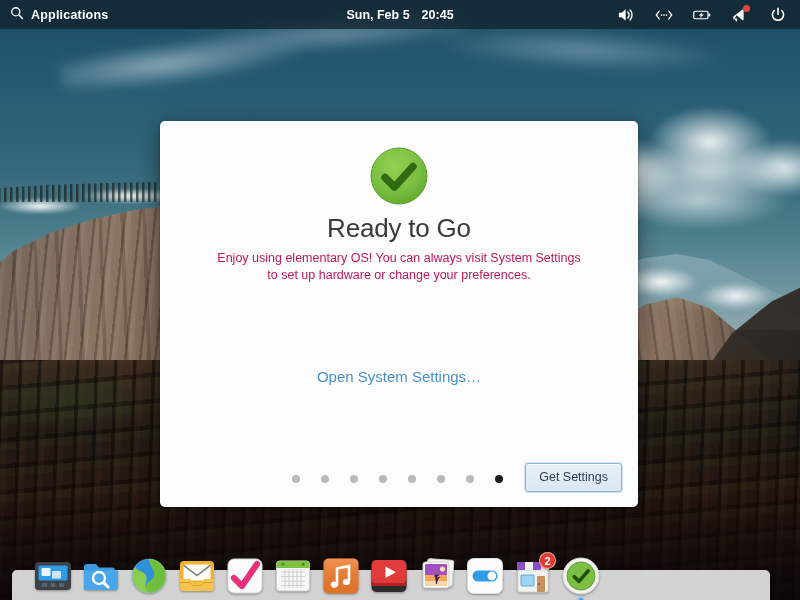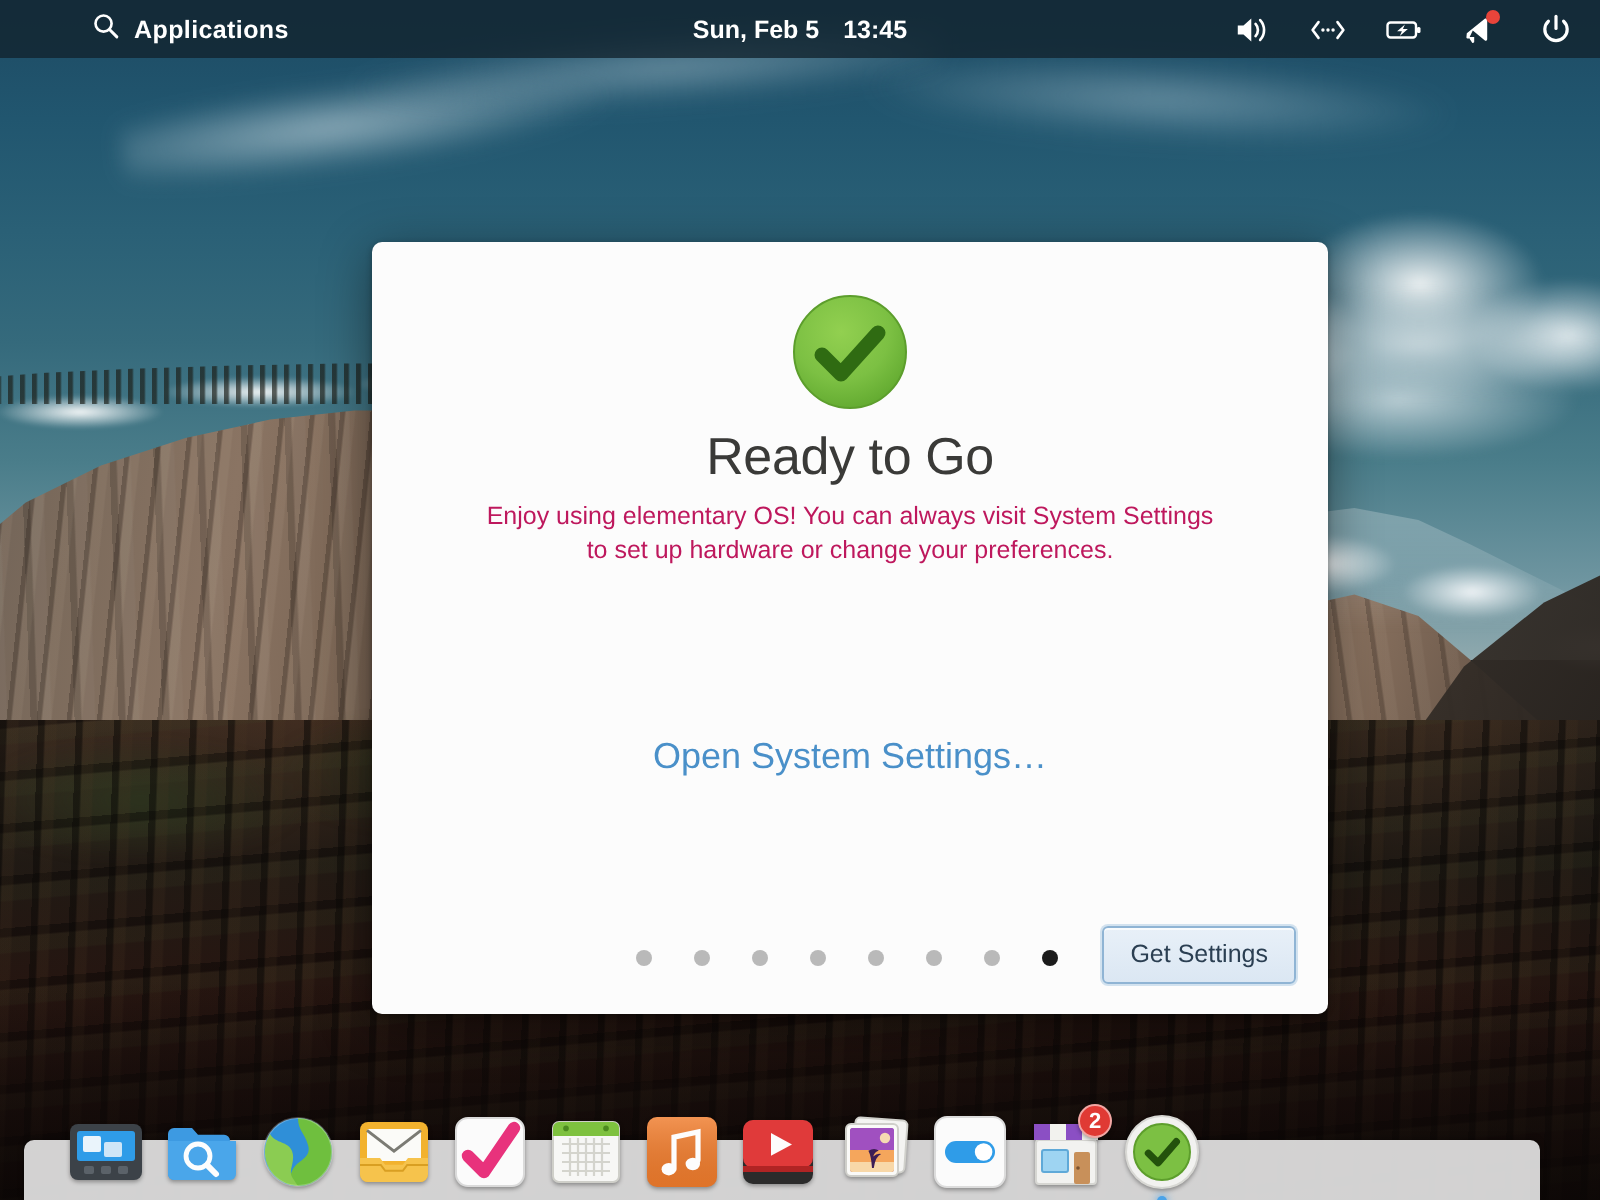--- a/index.html
+++ b/index.html
@@ -173,21 +173,20 @@
     background:linear-gradient(180deg, rgba(14,8,7,0) 0%, rgba(14,8,7,.55) 50%, rgba(10,6,5,.85) 100%);
   }
 
   
   #panel {
     position:absolute; left:0; top:0; width:800px; height:29px;
     background:rgba(18,34,45,.78);
     display:flex; align-items:center;
     color:#fff; z-index:40;
     font-size:12.5px;
-    padding-left:36px;
   }
   #panel-left { display:flex; align-items:center; gap:7px; padding-left:10px; }
   .app-label { font-weight:bold; font-size:12.5px; letter-spacing:.2px; color:#fff; }
   #panel-center {
     position:absolute; left:0; right:0; margin:0 auto; width:210px;
     display:flex; justify-content:center; align-items:center; gap:12px;
     font-weight:bold; font-size:12.5px;
   }
   #panel-right {
     margin-left:auto; display:flex; align-items:center; gap:20px; padding-right:13px;
@@ -198,37 +197,37 @@
   .notif-dot {
     position:absolute; right:-1px; top:-1px; width:7px; height:7px;
     border-radius:50%; background:#e8443a;
   }
 
   
   #dialog {
     position:absolute; left:160px; top:121px; width:478px; height:386px;
     background:#fcfcfc; border-radius:5px;
     box-shadow:0 6px 26px rgba(0,0,0,.45), 0 1px 3px rgba(0,0,0,.3);
-    z-index:30; overflow:hidden;margin-left:26px;
+    z-index:30; overflow:hidden;
   }
   .check-badge {
     position:absolute; left:50%; top:25px; transform:translateX(-50%);
     width:60px; height:60px;
   }
   .dlg-title {
     position:absolute; left:0; right:0; top:92px; text-align:center;
     font-size:26px; color:#3a3a38; font-weight:normal; letter-spacing:-.2px;
   }
   .dlg-sub {
     position:absolute; left:56px; right:56px; top:129px; text-align:center;
     font-size:12.5px; line-height:17px; color:#be185d;
   }
   .dlg-link {
     position:absolute; left:0; right:0; top:247px; text-align:center;
-    font-size:18px; color:#4a90c9; cursor:pointer;
+    font-size:15px; color:#4a90c9; cursor:pointer;
   }
   .dots {
     position:absolute; left:0; right:0; bottom:24px;
     display:flex; justify-content:center; gap:21px; padding-right:4px;
   }
   .dot { width:8px; height:8px; border-radius:50%; background:#b9b9b9; cursor:pointer; }
   .dot.active { background:#1b1b1b; }
   .btn-start {
     position:absolute; right:16px; bottom:15px;
     padding:6px 13px 7px;
@@ -305,21 +304,21 @@
       <svg width="14" height="14" viewBox="0 0 16 16">
         <circle cx="6.6" cy="6.6" r="4.6" fill="none" stroke="#ffffff" stroke-width="1.5"></circle>
         <line x1="10" y1="10" x2="14.2" y2="14.2" stroke="#ffffff" stroke-width="1.7" stroke-linecap="round"></line>
       </svg>
     </span>
     <span class="app-label">Applications</span>
   </div>
 
   <div id="panel-center">
     <span>Sun, Feb  5</span>
-    <span>13:45</span>
+    <span>20:45</span>
   </div>
 
   <div id="panel-right">
 
     <div class="ind">
       <svg width="18" height="16" viewBox="0 0 20 18">
         <path d="M2 6.5h3.2L9.6 2.6v12.8L5.2 11.5H2z" fill="#ffffff"></path>
         <path d="M12 5.6a5 5 0 0 1 0 6.8" fill="none" stroke="#fff" stroke-width="1.5" stroke-linecap="round"></path>
         <path d="M14.6 3.4a8.3 8.3 0 0 1 0 11.2" fill="none" stroke="#fff" stroke-width="1.5" stroke-linecap="round"></path>
       </svg>

